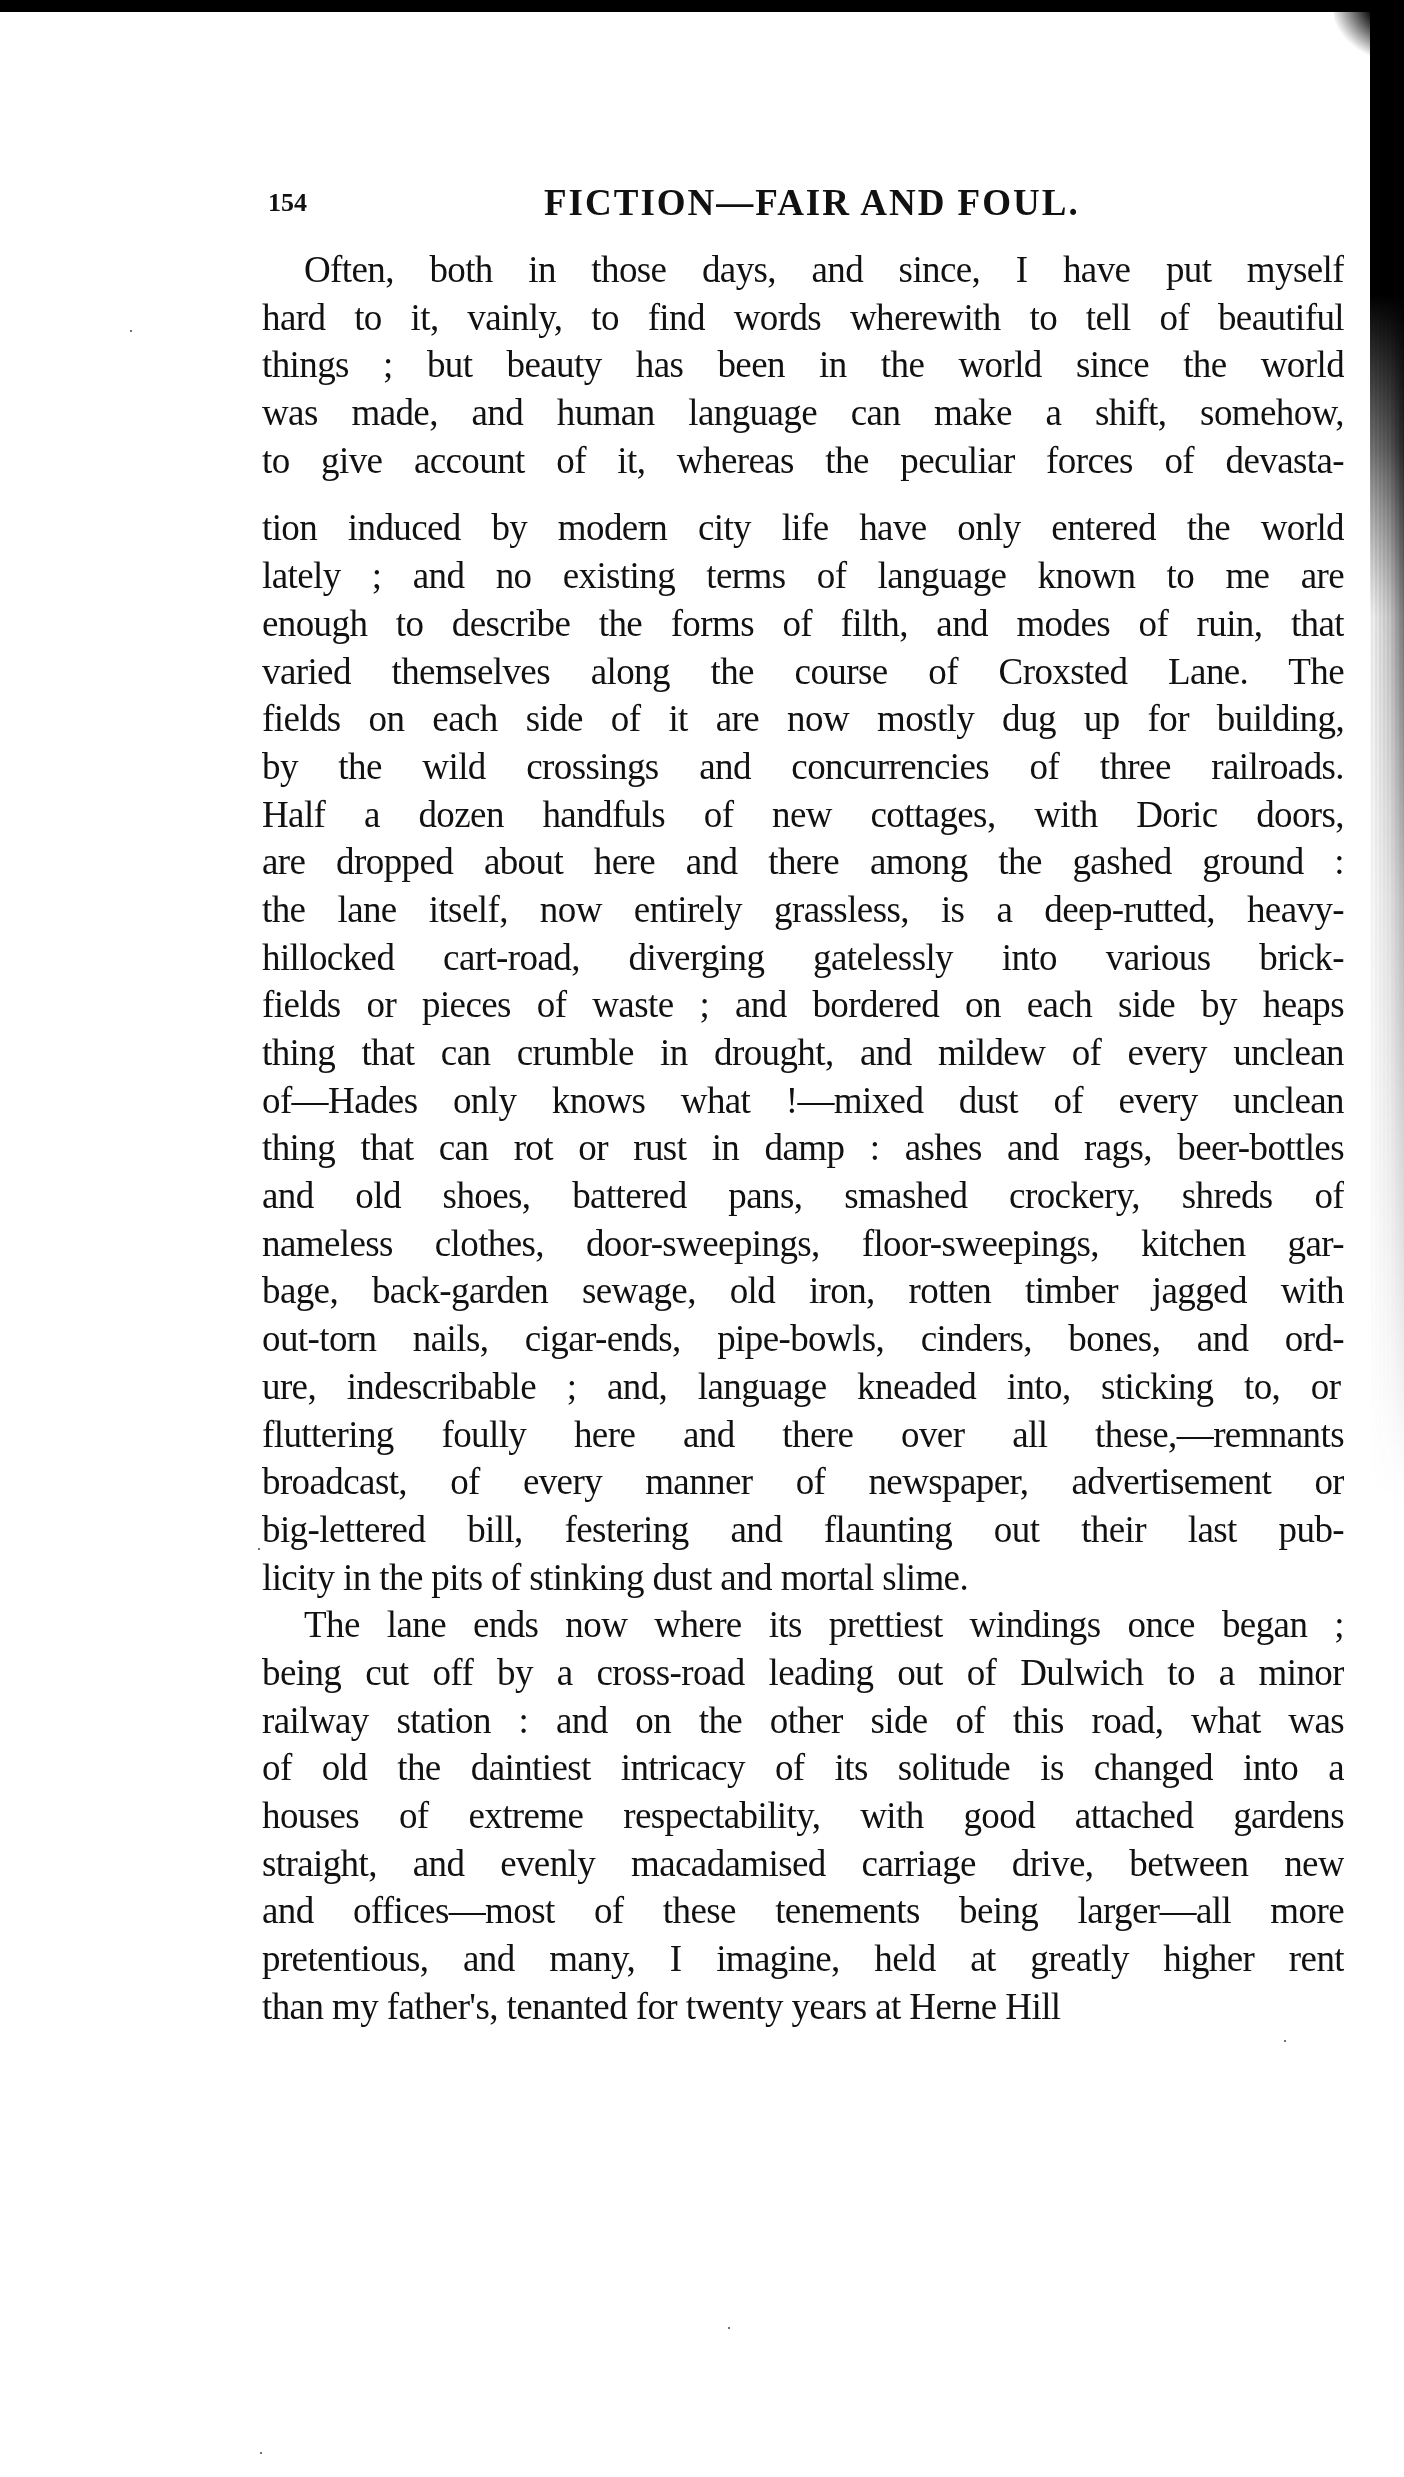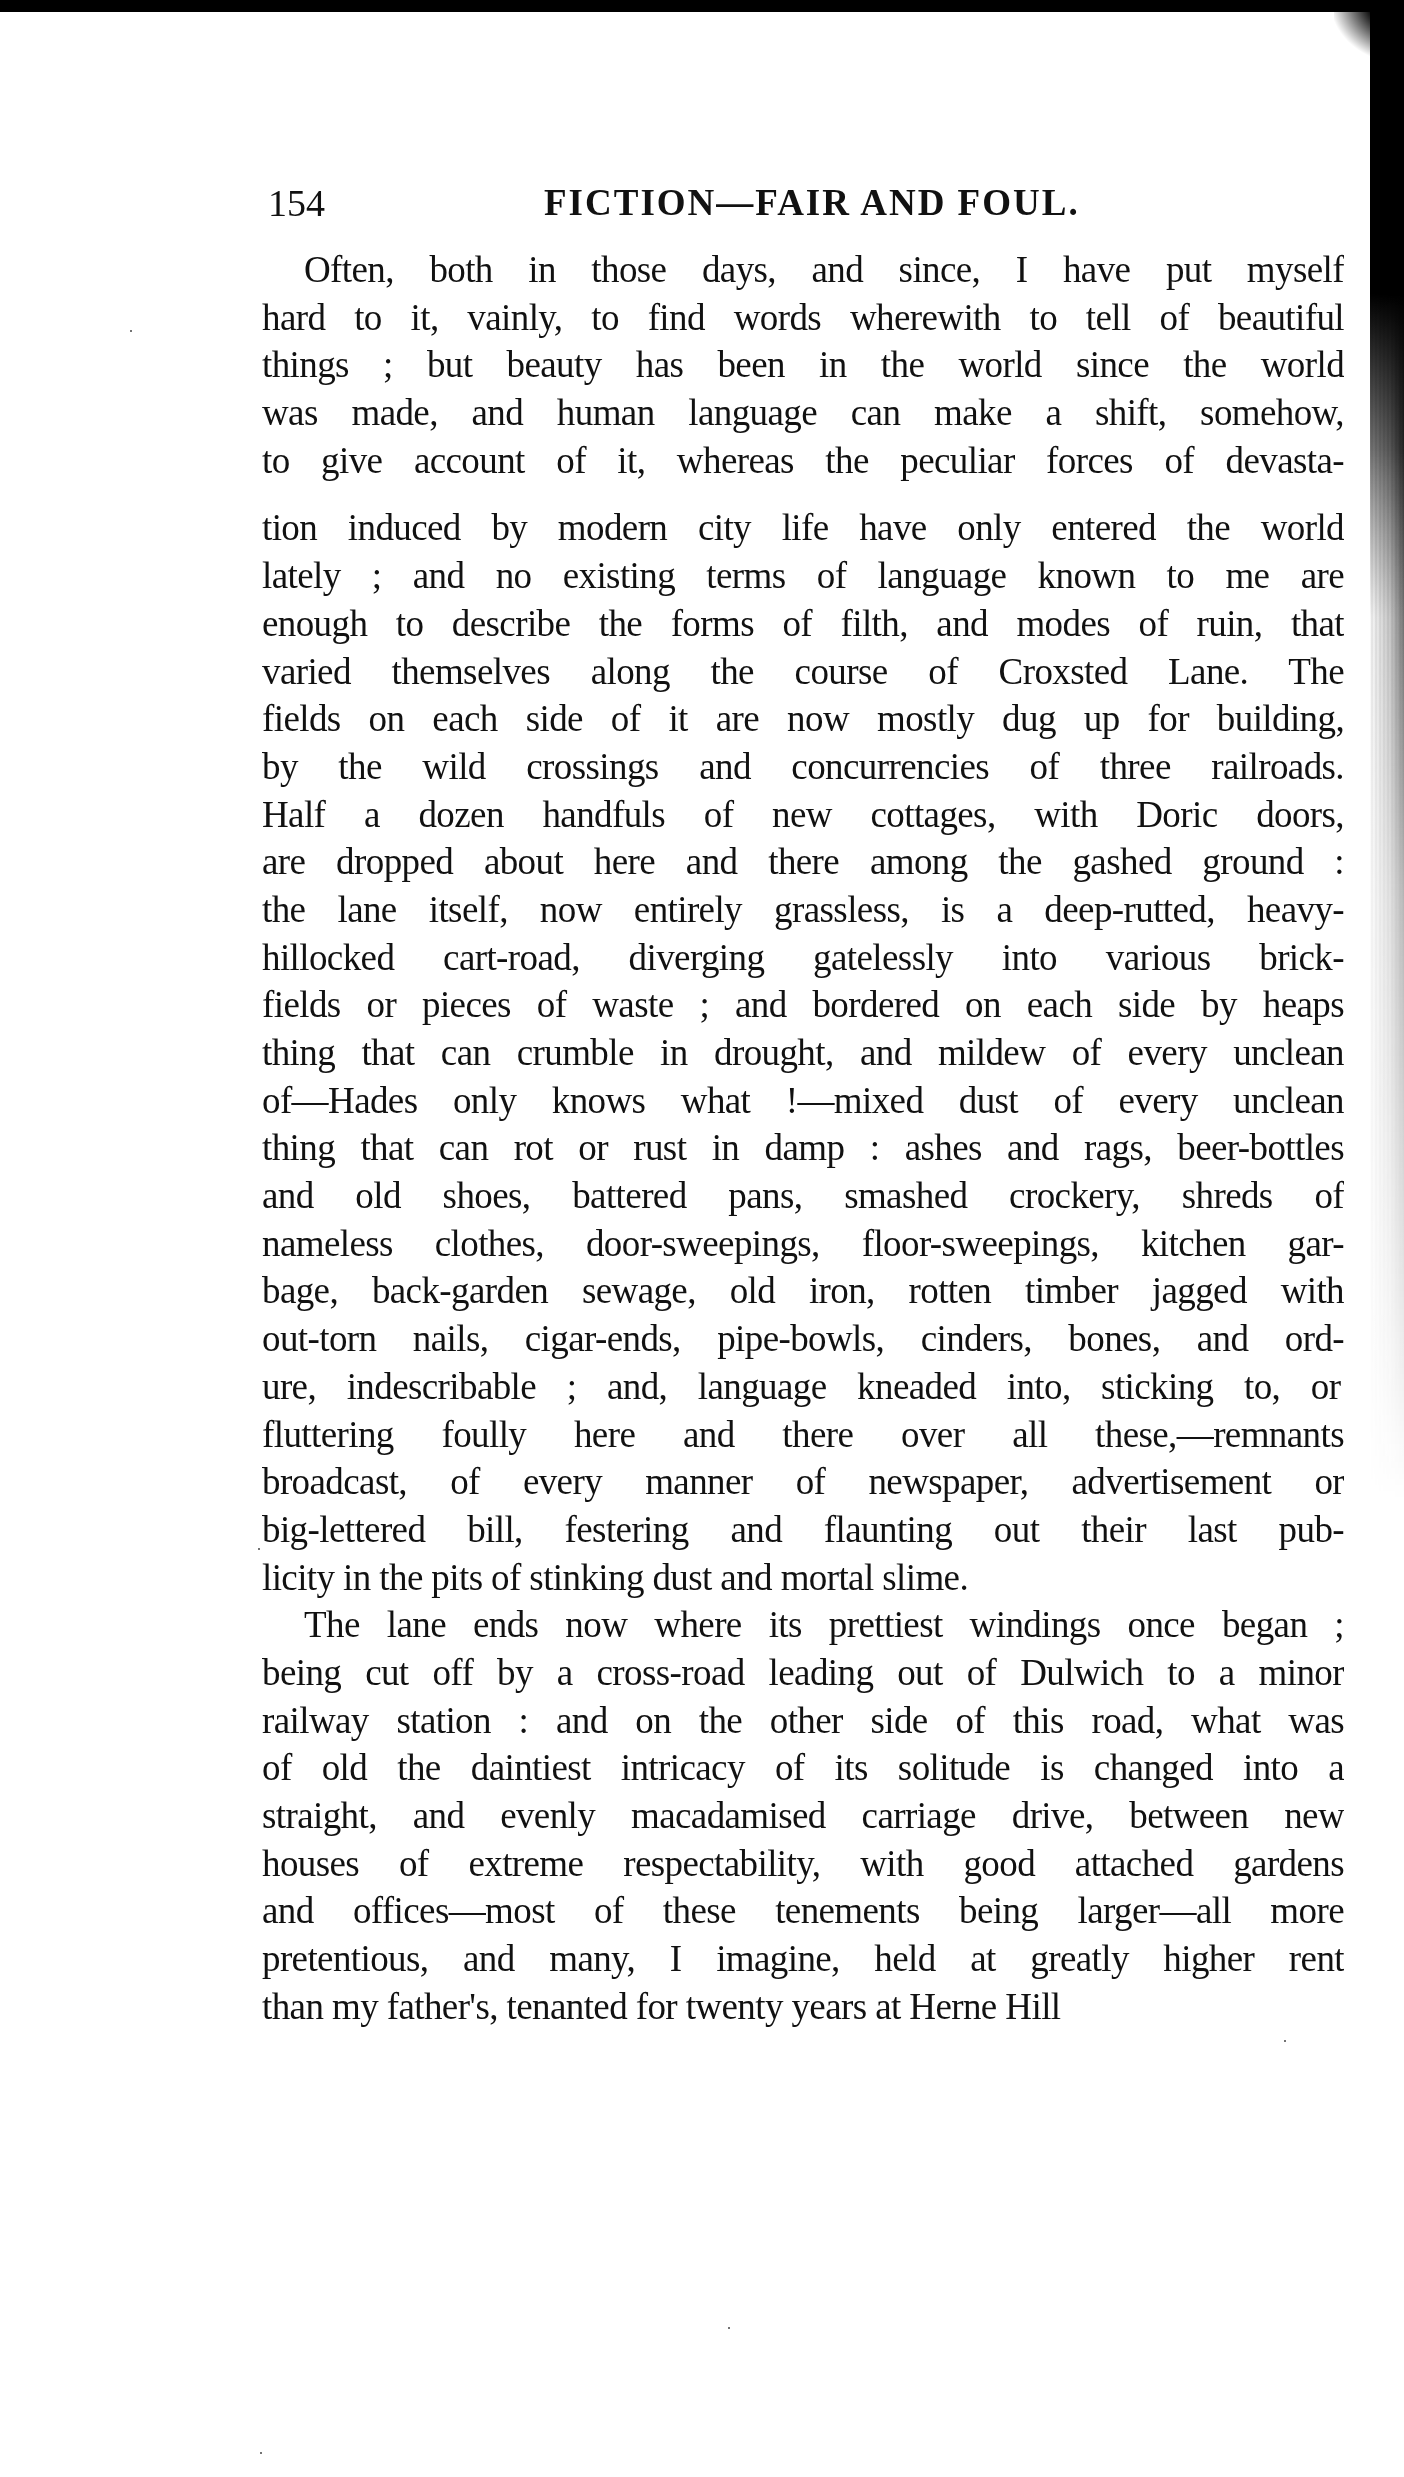--- a/index.html
+++ b/index.html
@@ -47,23 +47,23 @@
     position: absolute;
     left: 268px;
     top: 178px;
     width: 1076px;
     height: 50px;
   }
   .page-number {
     position: absolute;
     left: 0;
     top: 0;
-    font-size: 38px;
+    font-size: 26px;
     line-height: 50px;
-    font-weight: normal;
+    font-weight: bold;
   }
   .running-title {
     position: absolute;
     left: 276px;
     top: 0;
     font-size: 37px;
     line-height: 50px;
     font-weight: bold;
     letter-spacing: 2px;
     text-align: center;
@@ -145,22 +145,22 @@
       <span class="line" style="word-spacing: 39.1px; text-align-last: left;">fluttering foully here and there over all these,—remnants</span>
       <span class="line" style="word-spacing: 34.48px; text-align-last: left;">broadcast, of every manner of newspaper, advertisement or</span>
       <span class="line" style="word-spacing: 33.17px; text-align-last: left;">big-lettered bill, festering and flaunting out their last pub-</span>
       <span class="line last">licity in the pits of stinking dust and mortal slime.</span>
     </div>
   <div class="para">
       <span class="line first" style="word-spacing: 18.35px; text-align-last: left;">The lane ends now where its prettiest windings once began ;</span>
       <span class="line" style="word-spacing: 15.28px; text-align-last: left;">being cut off by a cross-road leading out of Dulwich to a minor</span>
       <span class="line" style="word-spacing: 19.03px; text-align-last: left;">railway station : and on the other side of this road, what was</span>
       <span class="line" style="word-spacing: 21.43px; text-align-last: left;">of old the daintiest intricacy of its solitude is changed into a</span>
+      <span class="line" style="word-spacing: 31.19px; text-align-last: left;">houses of extreme respectability, with good attached gardens</span>
       <span class="line" style="word-spacing: 27.19px; text-align-last: left;">straight, and evenly macadamised carriage drive, between new</span>
-      <span class="line" style="word-spacing: 31.19px; text-align-last: left;">houses of extreme respectability, with good attached gardens</span>
       <span class="line" style="word-spacing: 30.63px; text-align-last: left;">and offices—most of these tenements being larger—all more</span>
       <span class="line" style="word-spacing: 25.92px; text-align-last: left;">pretentious, and many, I imagine, held at greatly higher rent</span>
       <span class="line last">than my father's, tenanted for twenty years at Herne Hill</span>
     </div>
 </main>
 
 <div class="speck" style="left:130px; top:330px;"></div>
 <div class="speck" style="left:258px; top:1548px;"></div>
 <div class="speck" style="left:728px; top:2327px;"></div>
 <div class="speck" style="left:260px; top:2452px;"></div>

